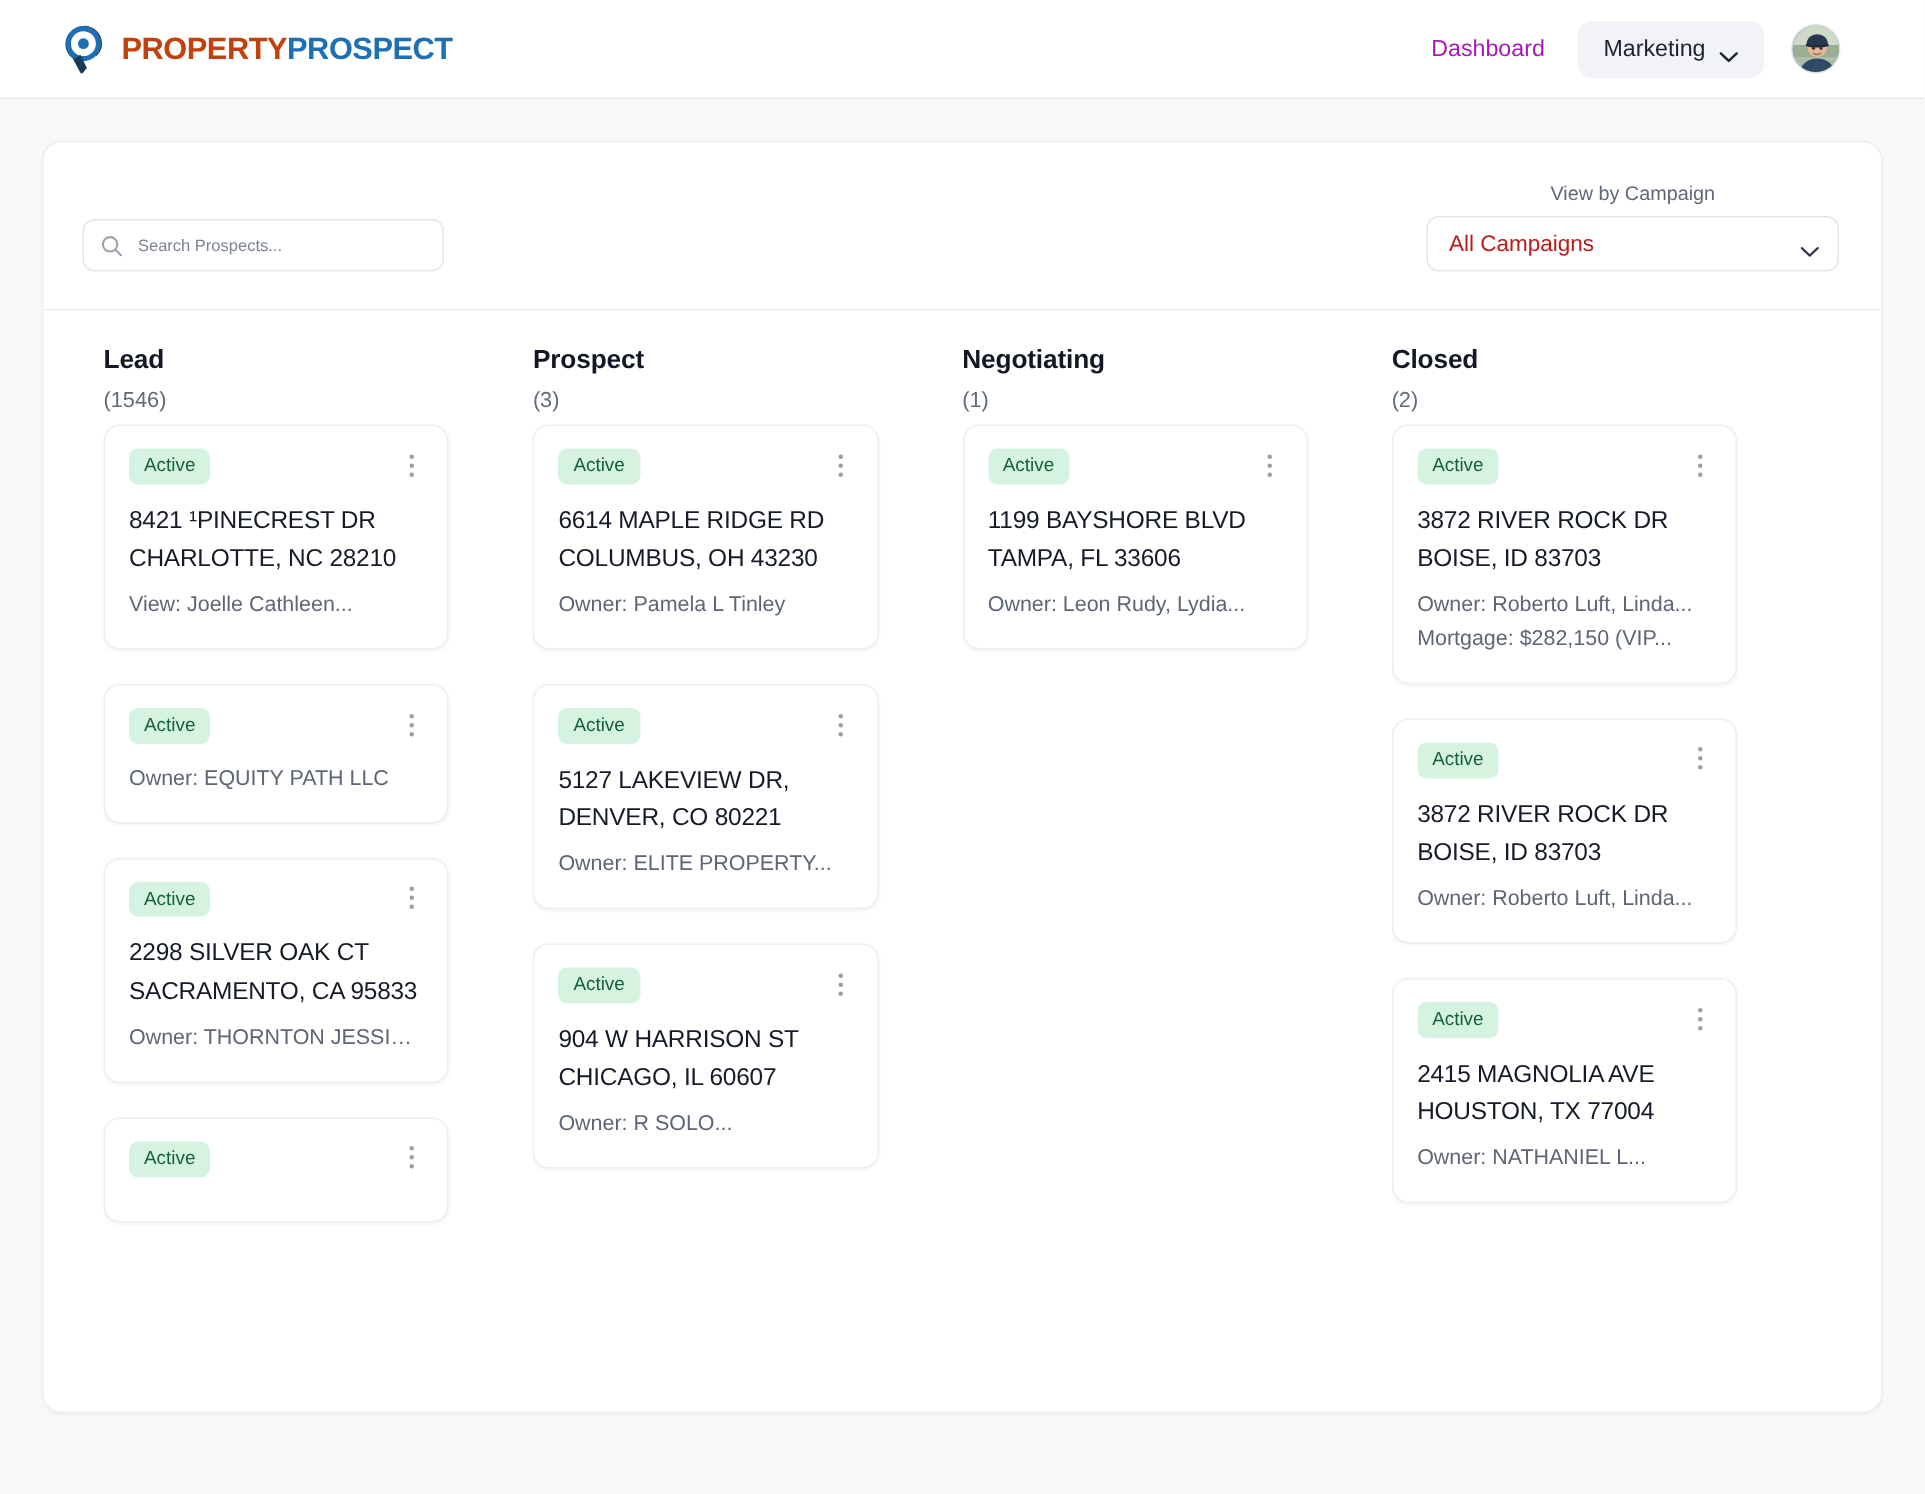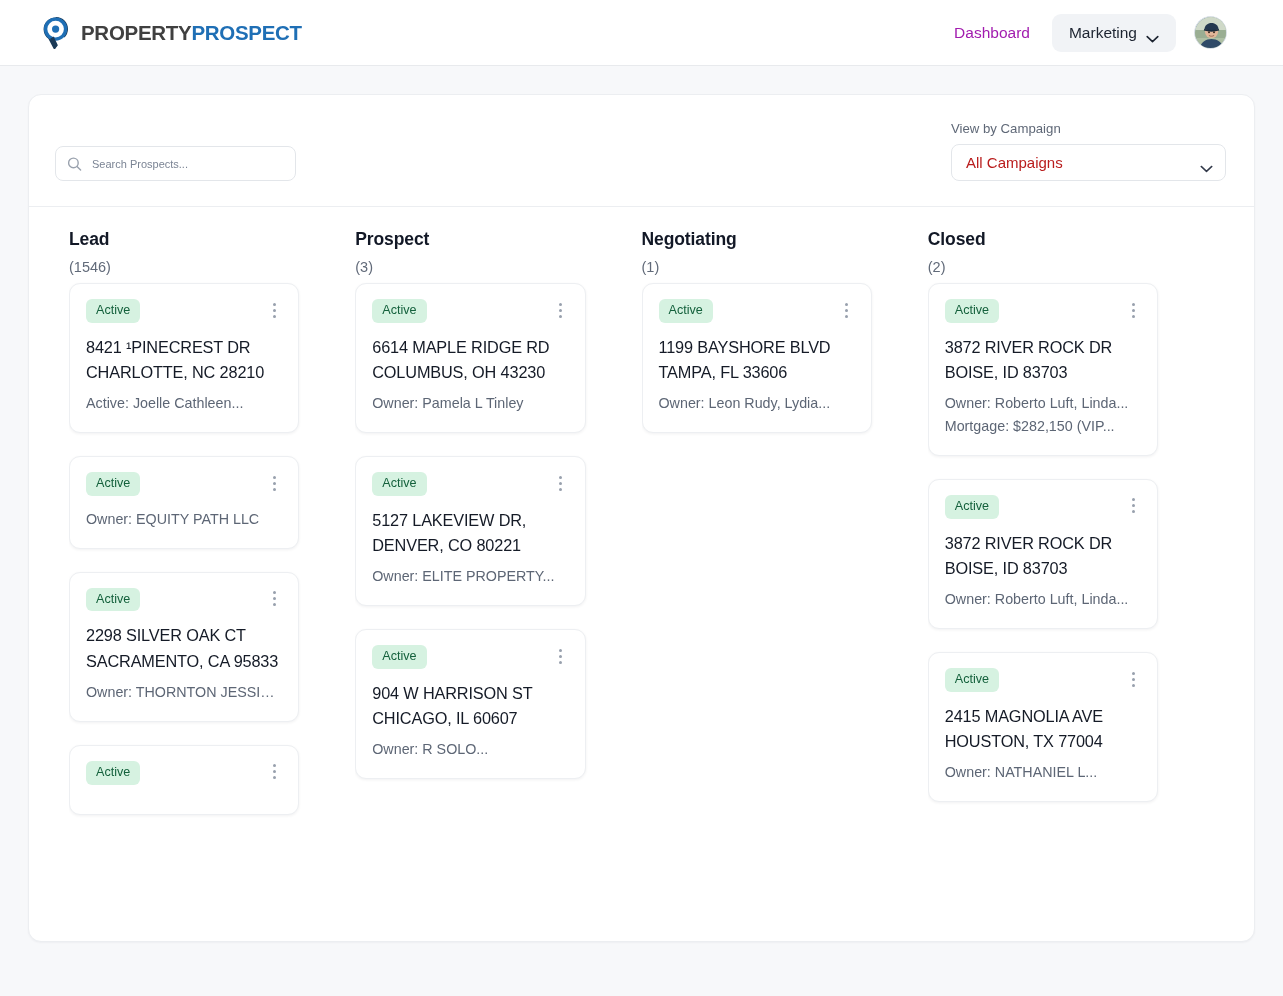--- a/index.html
+++ b/index.html
@@ -20,21 +20,21 @@
     align-items: center;
     padding: 0 56px 0 40px;
     position: relative;
   }
   .brand { display: flex; align-items: center; gap: 9px; }
   .brand-mark { width: 32px; height: 34px; display: block; }
   .brand-text {
     font-size: 20.5px; font-weight: bold; letter-spacing: -0.3px;
     white-space: nowrap;
   }
-  .brand-text .t1 { color: #404040; }
+  .brand-text .t1 { color: #c2410c; }
   .brand-text .t2 { color: #1f6fb5; }
 
   .nav-right {
     margin-left: auto; display: flex; align-items: center; gap: 18px;
   }
   .nav-link {
     font-size: 15.5px; color: #a21caf; text-decoration: none;
     padding: 7px 4px; cursor: pointer; white-space: nowrap;
   }
   .workspace-pill {
@@ -79,21 +79,21 @@
     background: #fff; outline: none;
   }
   .search-input::placeholder { color: #7b8494; }
   .search-ico {
     position: absolute; left: 12px; top: 50%;
     transform: translateY(-50%); width: 15px; height: 15px;
     pointer-events: none;
   }
   .campaign-box { width: 275px; }
   .campaign-label {
-    font-size: 13.2px; color: #5f6877; margin-bottom: 8px; display: block;
+    font-size: 13.2px; color: #5f6877; margin-bottom: 8px; display: block; text-align: center;
   }
   .select-wrap { position: relative; }
   .campaign-select {
     width: 100%; height: 37px;
     border: 1px solid #e3e6ea; border-radius: 8px;
     background: #fff; color: #b91c1c;
     font-size: 15px; font-family: Liberation Sans, sans-serif;
     padding: 0 34px 0 14px;
     appearance: none; -webkit-appearance: none;
     outline: none; cursor: pointer;
@@ -247,21 +247,21 @@
           <div class="card">
             <div class="card-head">
               <span class="badge">Active</span>
               <div class="kebab">
                 <i></i>
                 <i></i>
                 <i></i>
               </div>
             </div>
             <div class="card-addr">8421 ¹PINECREST DR CHARLOTTE, NC 28210</div>
-            <div class="card-meta">Active: Joelle Cathleen...</div>
+            <div class="card-meta">View: Joelle Cathleen...</div>
           </div>
           <div class="card">
             <div class="card-head">
               <span class="badge">Active</span>
               <div class="kebab">
                 <i></i>
                 <i></i>
                 <i></i>
               </div>
             </div>

